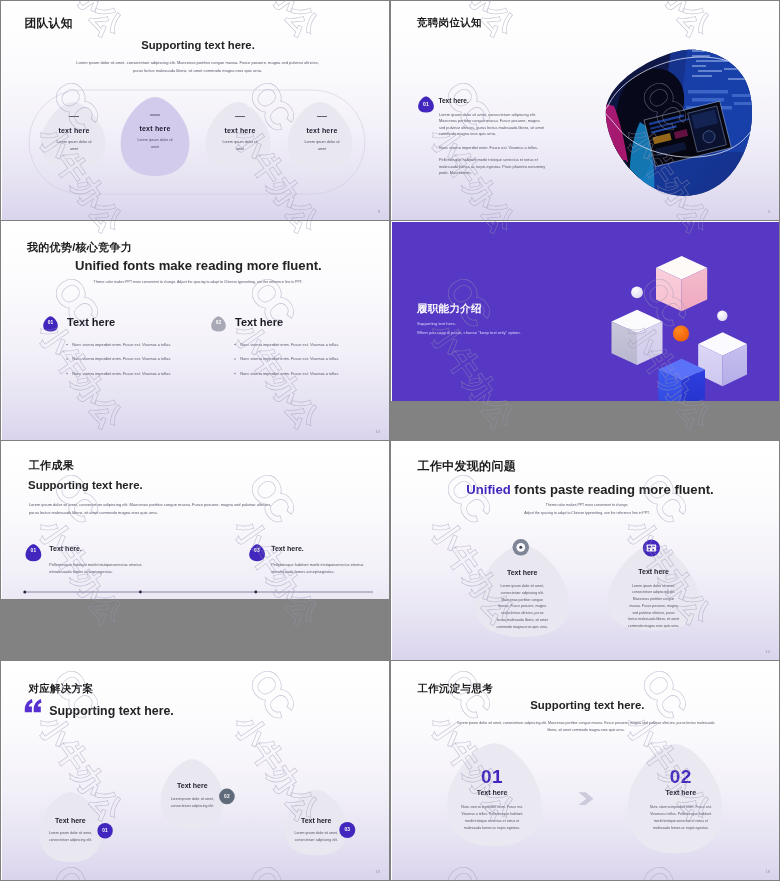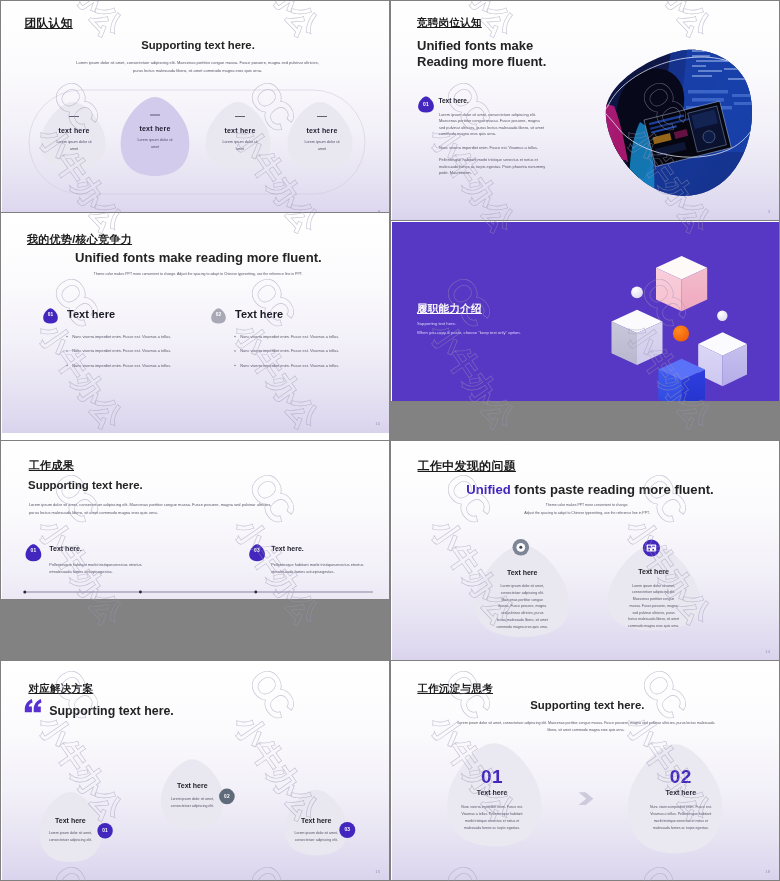--- a/index.html
+++ b/index.html
@@ -3,30 +3,30 @@
 <meta charset="utf-8">
 <style>
   html,body{margin:0;padding:0;}
   body{width:780px;height:881px;background:#828282;
        font-family:"Liberation Sans","DejaVu Sans",sans-serif;overflow:hidden;}
   .grid{position:relative;width:780px;height:881px;}
   .cell{position:absolute;box-sizing:border-box;overflow:hidden;
         border:1px solid #808080;background:#fff;}
   .c1{left:0;top:0;width:390px;height:221px;}
   .c2{left:390px;top:0;width:390px;height:221px;}
-  .c3{left:0;top:212px;width:390px;height:266px;}
+  .c3{left:0;top:220px;width:390px;height:266px;}
   .c4{left:390px;top:220px;width:390px;height:182px;}
   .c5{left:0;top:440px;width:390px;height:160px;}
   .c6{left:390px;top:440px;width:390px;height:221px;}
   .c7{left:0;top:660px;width:390px;height:221px;}
   .c8{left:390px;top:660px;width:390px;height:221px;}
   .slide{position:absolute;left:1px;top:1px;width:388px;height:219px;overflow:hidden;}
   .bg-light{background:linear-gradient(180deg,#ffffff 0%,#fdfdfe 18%,#faf9fc 34%,#f4f2f9 55%,#eae7f4 75%,#ded9ef 94%,#d8d3ec 100%);}
   .bg-purple{background:#5638c4;}
-  .ztitle{position:absolute;font-weight:bold;color:#1b1b1b;letter-spacing:0.3px;text-decoration:underline;}
+  .ztitle{position:absolute;font-weight:bold;color:#1b1b1b;letter-spacing:0.3px;}
   .etitle{position:absolute;font-weight:bold;color:#232323;}
   .body-s{position:absolute;color:#595567;}
   .pg{position:absolute;right:10px;bottom:7px;font-size:4.2px;color:#9a95b3;}
   .art{position:absolute;left:0;top:0;}
   .watermark-layer{position:absolute;left:0;top:0;z-index:30;pointer-events:none;}
   .wmfont{font-family:"Liberation Sans","DejaVu Sans",sans-serif;}
   .blobtxt{position:absolute;text-align:center;}
   .blobtxt .bt{font-size:7px;font-weight:bold;color:#1e1b2e;letter-spacing:0.2px;}
   .blobtxt .bd{font-size:3.7px;color:#55516a;line-height:7px;margin-top:4.5px;width:38px;margin-left:auto;margin-right:auto;}
   .badge-num{position:absolute;text-align:center;color:#fff;font-weight:bold;letter-spacing:0.2px;}
@@ -135,24 +135,20 @@
           <rect x="256" y="149" width="30" height="8" fill="#0e1636"></rect>
         </g>
         <path d="M216,104 C232,68 300,42 344,62" fill="none" stroke="#e7edfc" stroke-width="0.8" opacity="0.95"></path>
         <path d="M344,62 C382,82 372,132 336,148 C300,164 246,152 226,126 C212,108 210,112 216,104" fill="none" stroke="#e7edfc" stroke-width="0.8" opacity="0.95"></path>
       </g>
       <g>
             <path d="M34,94.5 C36.3,94.5 39.2,97.2 40.9,100.5 C42.6,103.9 43,110.6 34,110.6 C25,110.6 25.4,103.9 27.1,100.5 C28.8,97.2 31.7,94.5 34,94.5Z" fill="#4226bd"></path>
           </g>
     </svg>
     <div class="ztitle" style="left:25px;top:14px;font-size:10.5px;">竞聘岗位认知</div>
-    <div class="etitle" style="left:25px;top:36px;font-size:13px;line-height:15.5px;">
-      <div>Unified fonts make</div>
-      <div>Reading more fluent.</div>
-    </div>
     <div class="badge-num" style="left:25.5px;top:98.5px;width:17px;font-size:5px;">01</div>
     <div style="position:absolute;left:46.5px;top:95px;font-size:6.5px;font-weight:bold;color:#1d1d28;">Text here.</div>
     <div class="body-s" style="left:47px;top:110px;width:107px;font-size:3.9px;line-height:6.36px;">Lorem ipsum dolor sit amet, consectetuer adipiscing elit. Maecenas porttitor congue massa. Fusce posuere, magna sed pulvinar ultricies, purus lectus malesuada libero, sit amet commodo magna eros quis urna.</div>
     <div class="body-s" style="left:47px;top:142.8px;width:115px;font-size:3.9px;line-height:6.36px;">Nunc viverra imperdiet enim. Fusce est. Vivamus a tellus.</div>
     <div class="body-s" style="left:47px;top:155.3px;width:107px;font-size:3.9px;line-height:6.36px;">Pellentesque habitant morbi tristique senectus et netus et malesuada fames ac turpis egestas. Proin pharetra nonummy pede. Mauritertem.</div>
     <div class="pg">3</div>
   </div>
     </div>
   <div class="cell c3">
       <div class="slide bg-light" id="s3">

